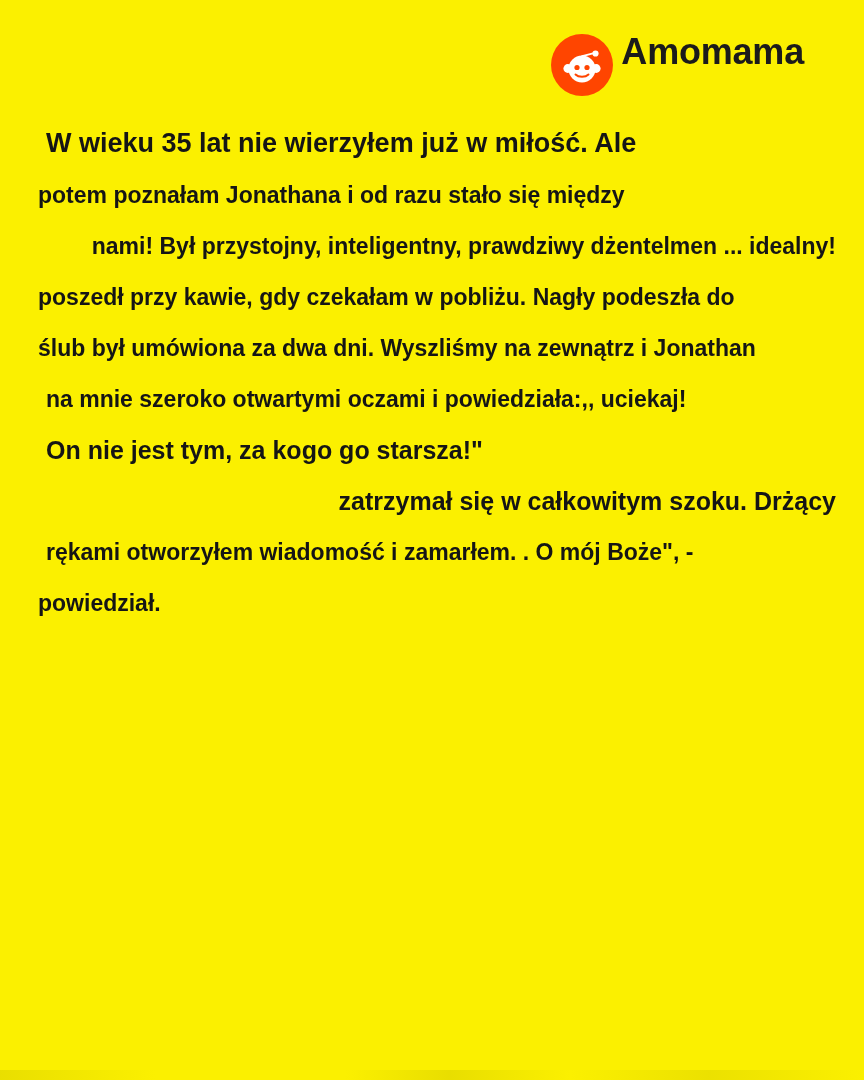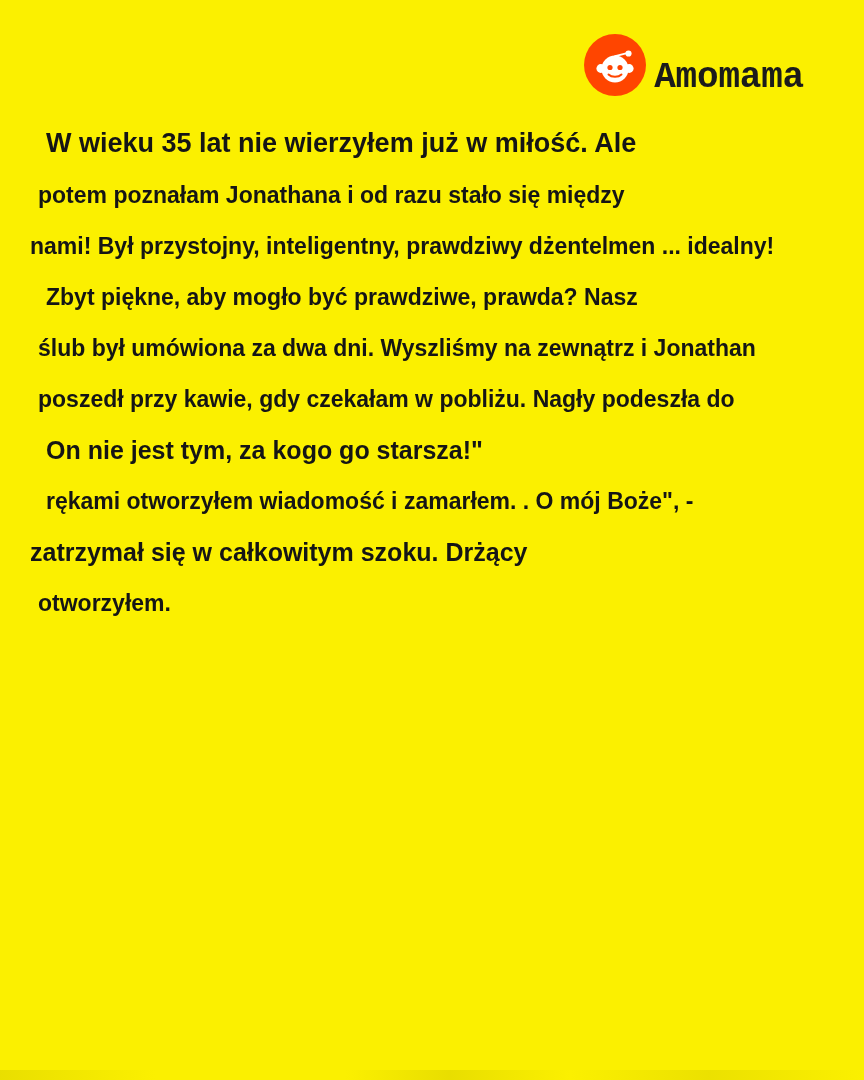--- a/index.html
+++ b/index.html
@@ -21,23 +21,22 @@
     height: 1080px;
     background: #fbf000;
   }
 
   
   .brand {
     position: absolute;
     top: 34px;
     right: 60px;
     display: flex;
-    align-items: flex-end;
+    align-items: flex-start;
     gap: 8px;
-    font-family: Liberation Mono, monospace;
   }
   .brand-logo {
     width: 62px;
     height: 62px;
     border-radius: 50%;
     background: #ff4500;
     display: flex;
     align-items: center;
     justify-content: center;
     flex: 0 0 auto;
@@ -71,21 +70,21 @@
     font-size: 27px;
     font-weight: 600;
     line-height: 54px;
   }
   .line.strong {
     font-weight: 600;
     font-size: 25px;
   }
 
   
-  .ind-0  { padding-left: 2px; }
+  .ind-0  { padding-left: 2px; text-align: right; }
   .ind-1  { padding-left: 10px; }
   .ind-2  { padding-left: 18px; }
 
   .bottom-smudge {
     position: absolute;
     left: 0;
     bottom: 0;
     width: 864px;
     height: 10px;
     background: linear-gradient(90deg,
@@ -116,23 +115,23 @@
         <circle cx="36.2" cy="25.5" r="4.4" fill="#ffffff"></circle>
       </svg>
     </span>
     <span class="brand-name">Amomama</span>
   </div>
 
   <div class="story">
     <div class="line first ind-2">W wieku 35 lat nie wierzyłem już w miłość. Ale</div>
     <div class="line ind-1">potem poznałam Jonathana i od razu stało się między</div>
     <div class="line ind-0">nami! Był przystojny, inteligentny, prawdziwy dżentelmen ... idealny!</div>
-    <div class="line ind-2">Zbyt piękne, aby mogło być prawdziwe, prawda? Nasz</div>
+    <div class="line ind-1">poszedł przy kawie, gdy czekałam w pobliżu. Nagły podeszła do</div>
     <div class="line ind-1">ślub był umówiona za dwa dni. Wyszliśmy na zewnątrz i Jonathan</div>
-    <div class="line ind-1">poszedł przy kawie, gdy czekałam w pobliżu. Nagły podeszła do</div>
+    <div class="line ind-2">na mnie szeroko otwartymi oczami i powiedziała:,, uciekaj!</div>
     <div class="line strong ind-2">On nie jest tym, za kogo go starsza!"</div>
+    <div class="line strong ind-0">zatrzymał się w całkowitym szoku. Drżący</div>
     <div class="line ind-2">rękami otworzyłem wiadomość i zamarłem. . O mój Boże", -</div>
-    <div class="line strong ind-0">zatrzymał się w całkowitym szoku. Drżący</div>
-    <div class="line ind-1">otworzyłem.</div>
+    <div class="line ind-1">powiedział.</div>
   </div>
 
   <div class="bottom-smudge"></div>
 </div>
 
 </body></html>

